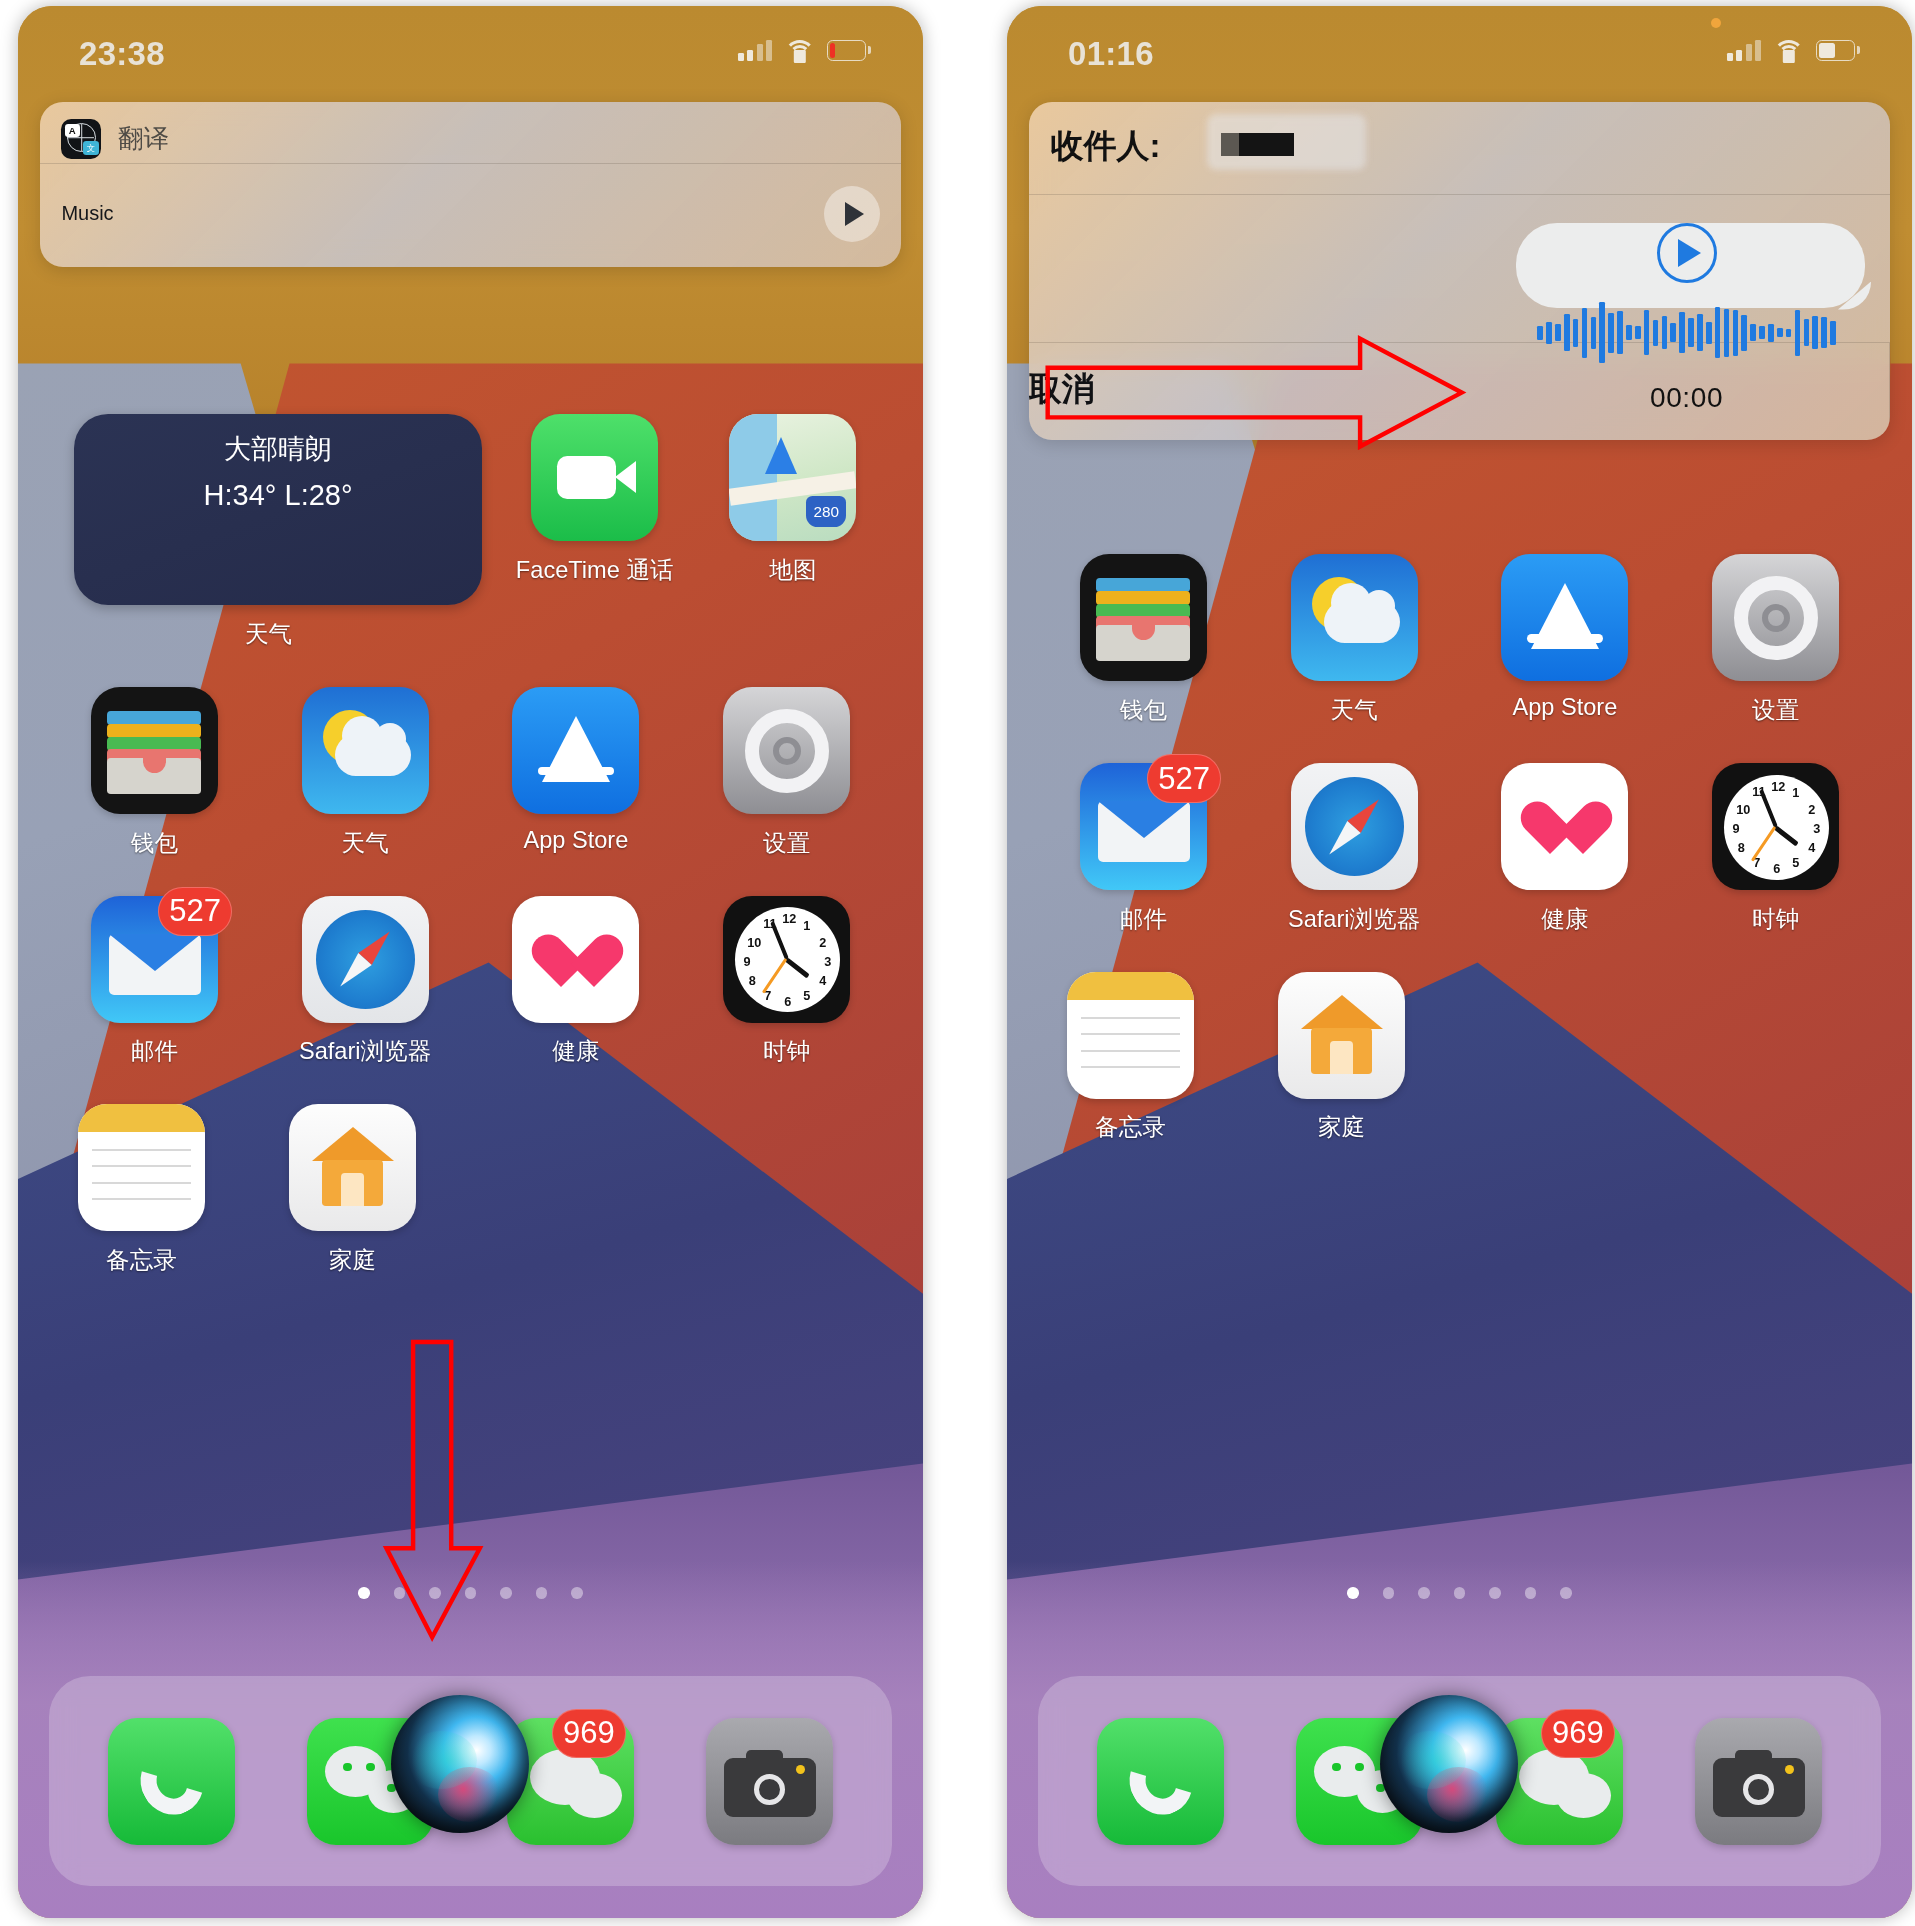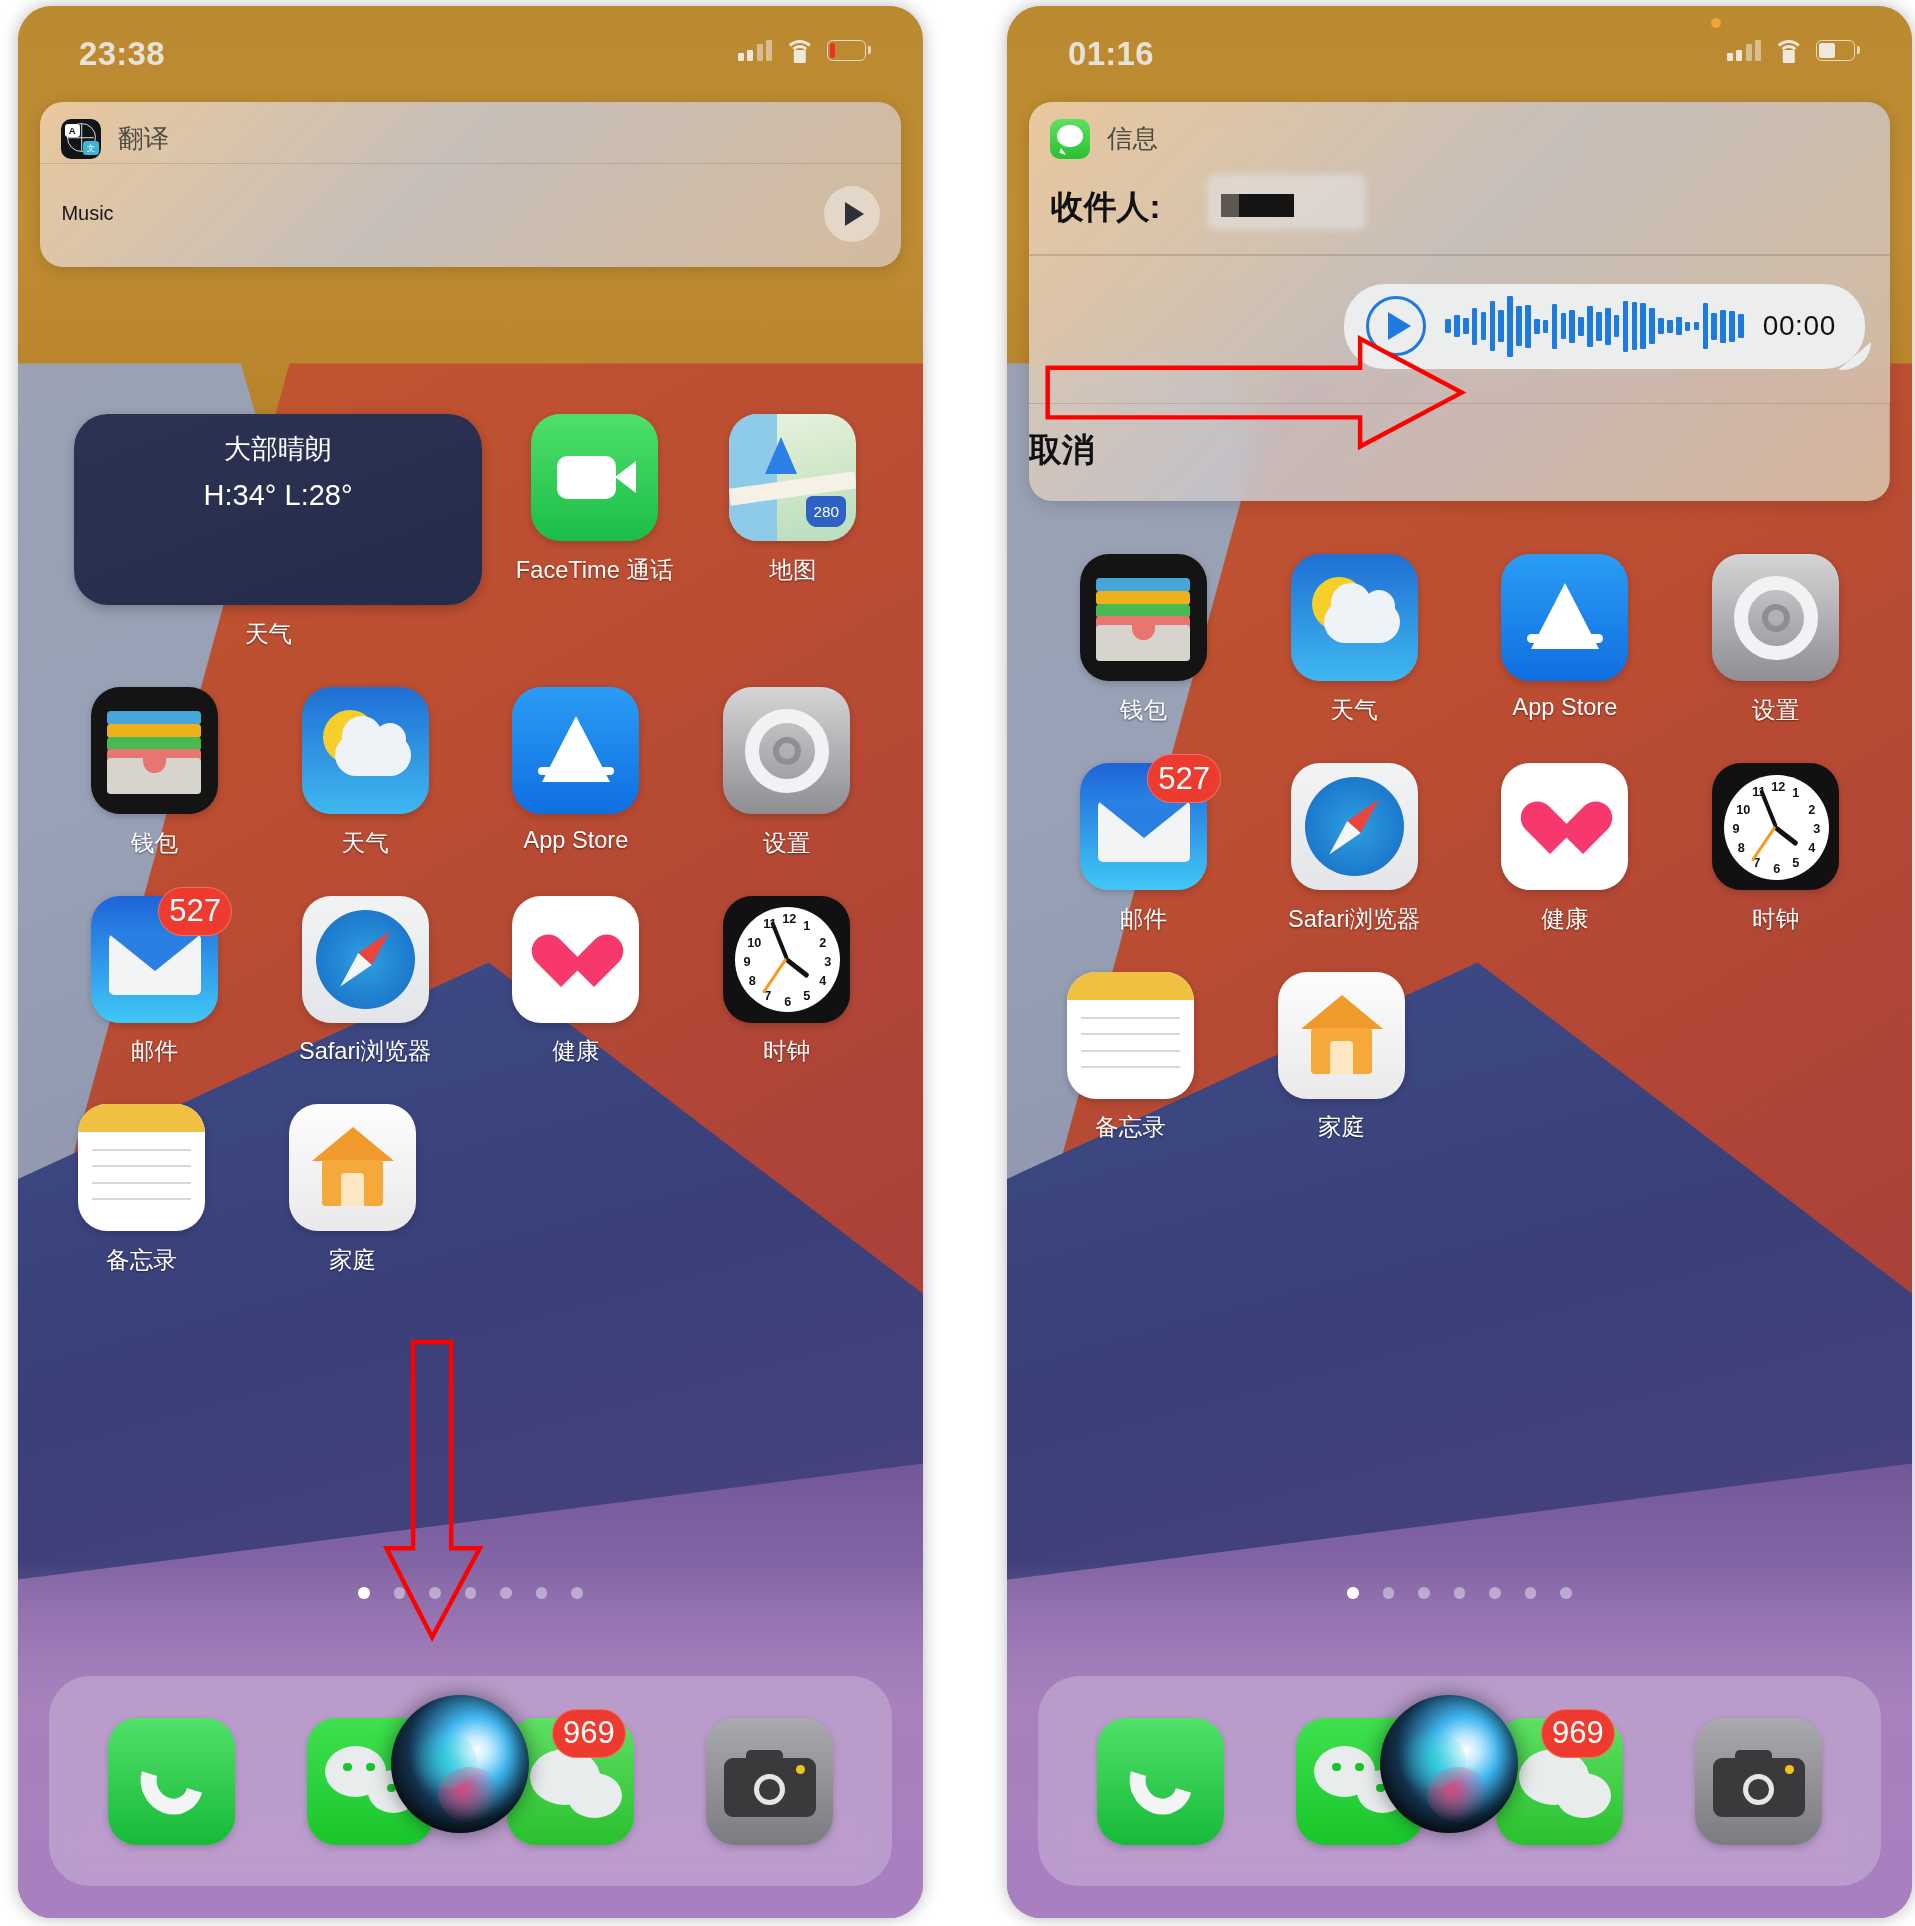--- a/index.html
+++ b/index.html
@@ -81,21 +81,21 @@
 
   
   .recip-row{padding:14px 21.7px 16.6px 21.7px;display:flex;align-items:center;gap:6.4px;position:relative;min-height:61px;}
   .recip-label{font-size:33px;font-weight:700;color:#111;}
   .recip-blur{position:absolute;left:178px;top:11.5px;width:159px;height:56px;border-radius:9px;
      background:rgba(230,230,232,.55);filter:blur(3.2px);}
   .recip-redact{position:absolute;left:210px;top:31px;width:55px;height:23px;background:#141414;}
   .recip-redact::before{content:"";position:absolute;left:-18px;top:0;width:18px;height:23px;background:#5c5852;}
 
   .audio-area{position:relative;height:147px;}
-  .bubble{position:absolute;right:25.5px;top:28px;height:85px;background:#eceded;border-radius:41px;display:flex;align-items:center;gap:19px;padding:0 29px 0 21.7px;}
+  .bubble{position:absolute;right:25.5px;top:28px;height:85px;background:#eceded;border-radius:41px;display:flex;align-items:center;gap:19px;padding:0 29px 0 21.7px;flex-direction:column;}
   .bubble::after{content:"";position:absolute;right:-6.4px;bottom:-1.3px;width:33px;height:28px;background:#eceded;
       border-bottom-left-radius:28px;clip-path:polygon(0 0,100% 100%,0 100%);transform:scaleX(-1);}
   .playcircle{width:54px;height:54px;border-radius:50%;border:3.2px solid #1f7ae0;display:flex;align-items:center;justify-content:center;flex:none;}
   .playcircle .tri{width:0;height:0;border-left:23px solid #1f7ae0;border-top:14.7px solid transparent;border-bottom:14.7px solid transparent;margin-left:6.4px;}
   .wave{display:flex;align-items:center;gap:3.2px;height:64px;}
   .wave i{display:block;width:5.7px;background:#1f7ae0;border-radius:1.3px;}
   .audio-dur{font-size:28px;color:#111;font-weight:400;letter-spacing:0.6px;}
 
   .notif-actions{display:flex;border-top:1.3px solid rgba(90,80,70,.22);}
   .notif-actions .act{flex:1;text-align:left;padding:24px 0 28px 0;font-size:33px;font-weight:700;color:#101114;}
@@ -468,27 +468,20 @@
             <span class="w2"></span>
             <span class="w3"></span>
           </div>
         <div class="batt">
             <div class="fill" style="width:16.6px;background:#efe9dd;"></div>
           </div>
       </div>
     </div>
 
     <div class="notif">
-      <div class="notif-head">
-        <div class="appicon-sm msg-icon">
-          <div class="bub"></div>
-            <div class="tail"></div>
-        </div>
-        <div class="notif-appname">信息</div>
-      </div>
 
       <div class="recip-row">
         <div class="recip-blur"></div>
         <div class="recip-label">收件人:</div>
         <div class="recip-redact"></div>
       </div>
 
       <div class="notif-sep"></div>
 
       <div class="audio-area">

